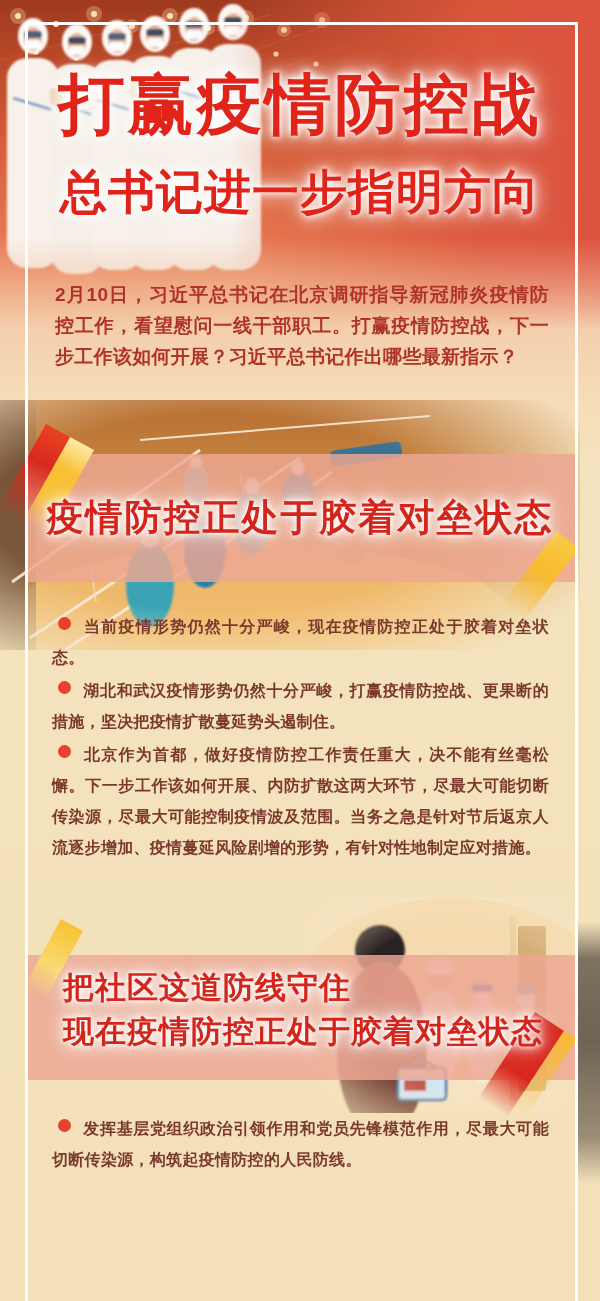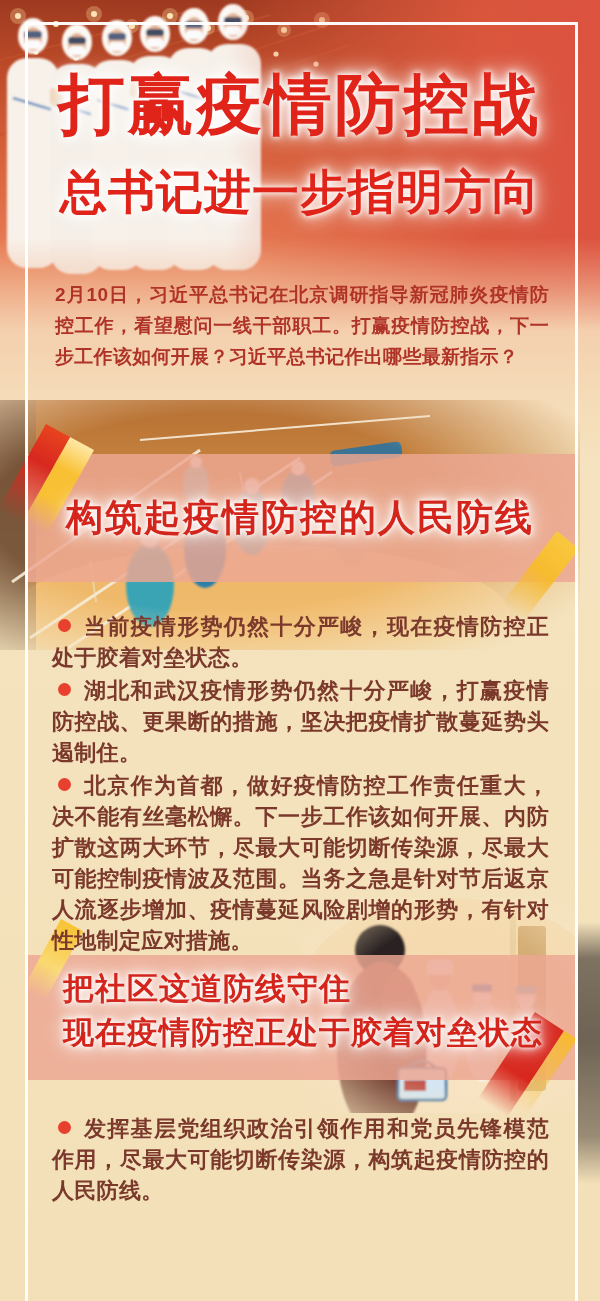--- a/index.html
+++ b/index.html
@@ -40,28 +40,28 @@
   .banner-title{
     z-index:5;font-family:"DejaVu Serif","Liberation Serif",serif;font-weight:900;
     text-shadow:0 0 4px #fff,0 0 9px #fff,0 0 16px rgba(255,255,255,.95),0 0 26px rgba(255,255,255,.8);
   }
   .banner1-title{
     left:25px;width:550px;top:454px;height:128px;display:flex;
     align-items:center;justify-content:center;
     font-size:37px;letter-spacing:2px;
   }
   .banner2-title{
-    left:63px;top:966px;font-size:31px;line-height:44px;letter-spacing:1px;
+    left:63px;top:966px;font-size:31px;line-height:44px;letter-spacing:1px;font-family:Liberation Serif, serif;
   }
   
   .blist{left:52px;width:497px;z-index:7;}
   .blist1{top:611px;}
   .blist2{top:1113px;}
   .blist p{
-    margin:0 0 2px 0;font-size:22px;line-height:31px;letter-spacing:.3px;
+    margin:0 0 2px 0;font-size:16px;line-height:31px;letter-spacing:.3px;
     font-weight:700;text-align:justify;text-indent:6px;
   }
   .dot{
     display:inline-block;width:13px;height:13px;border-radius:50%;
     margin-right:12px;vertical-align:2px;
   }
   
   .photo{z-index:1;pointer-events:none;}
   .ribbons{z-index:4;pointer-events:none;}
   .bleed-strip{
@@ -364,21 +364,21 @@
     </svg>
   </div>
 
   <div class="frame"></div>
 
   <h1 class="abs title1" style="color:#e1241a;margin:11px;">打赢疫情防控战</h1>
   <h2 class="abs title2" style="color:#e1241a;margin:4px;">总书记进一步指明方向</h2>
 
   <p class="abs intro" style="color:#b03328;">2月10日，习近平总书记在北京调研指导新冠肺炎疫情防控工作，看望慰问一线干部职工。打赢疫情防控战，下一步工作该如何开展？习近平总书记作出哪些最新指示？</p>
 
-  <div class="abs banner-title banner1-title" style="color:#d4251c;">构筑起疫情防控的人民防线</div>
+  <div class="abs banner-title banner1-title" style="color:#d4251c;">疫情防控正处于胶着对垒状态</div>
 
   <div class="abs blist blist1" style="color:#7b392c;">
     <p><span class="dot" style="background:#e8402f;"></span><span>当前疫情形势仍然十分严峻，现在疫情防控正处于胶着对垒状态。</span></p>
     <p><span class="dot" style="background:#e8402f;"></span><span>湖北和武汉疫情形势仍然十分严峻，打赢疫情防控战、更果断的措施，坚决把疫情扩散蔓延势头遏制住。</span></p>
     <p><span class="dot" style="background:#e8402f;"></span><span>北京作为首都，做好疫情防控工作责任重大，决不能有丝毫松懈。下一步工作该如何开展、内防扩散这两大环节，尽最大可能切断传染源，尽最大可能控制疫情波及范围。当务之急是针对节后返京人流逐步增加、疫情蔓延风险剧增的形势，有针对性地制定应对措施。</span></p>
   </div>
 
   <div class="abs banner-title banner2-title" style="color:#d4251c;">
     <div>把社区这道防线守住</div>
     <div>现在疫情防控正处于胶着对垒状态</div>

